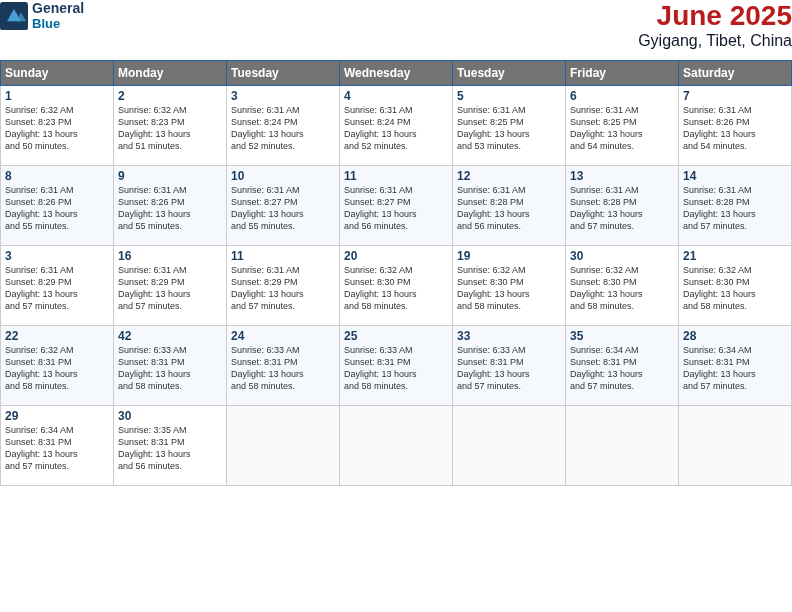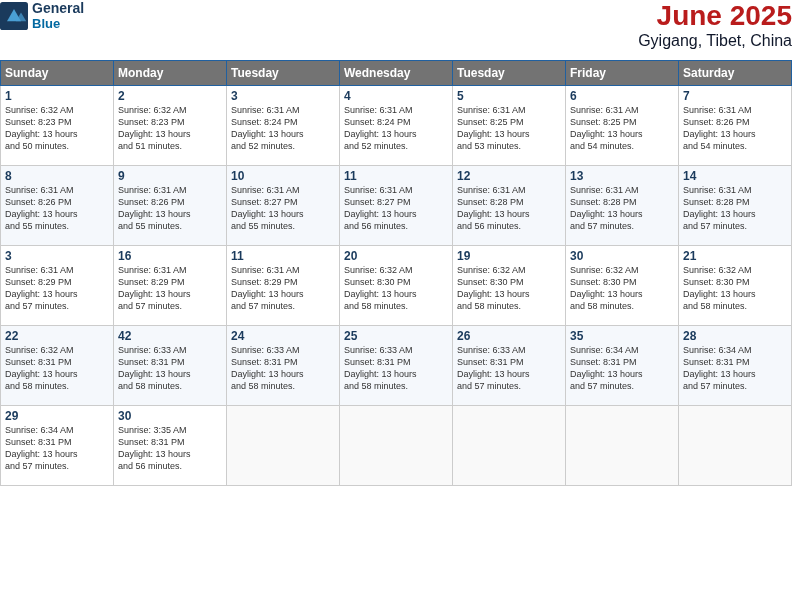--- a/index.html
+++ b/index.html
@@ -295,21 +295,21 @@
 and 58 minutes.</div>
           </td>
           <td>
             <span class="day-num">25</span>
             <div class="day-info" style="white-space: pre-line;">Sunrise: 6:33 AM
 Sunset: 8:31 PM
 Daylight: 13 hours
 and 58 minutes.</div>
           </td>
           <td>
-            <span class="day-num">26</span>
+            <span class="day-num">33</span>
             <div class="day-info" style="white-space: pre-line;">Sunrise: 6:33 AM
 Sunset: 8:31 PM
 Daylight: 13 hours
 and 57 minutes.</div>
           </td>
           <td>
             <span class="day-num">35</span>
             <div class="day-info" style="white-space: pre-line;">Sunrise: 6:34 AM
 Sunset: 8:31 PM
 Daylight: 13 hours

